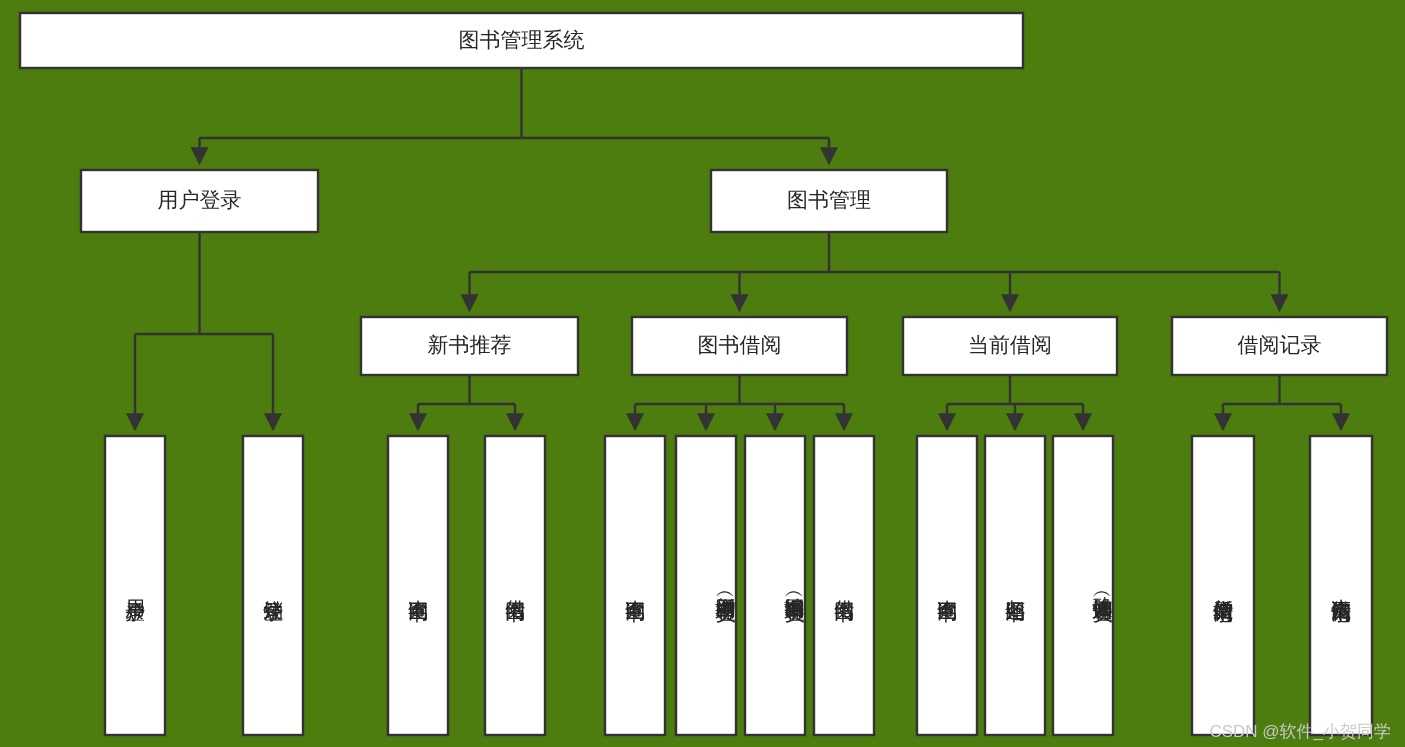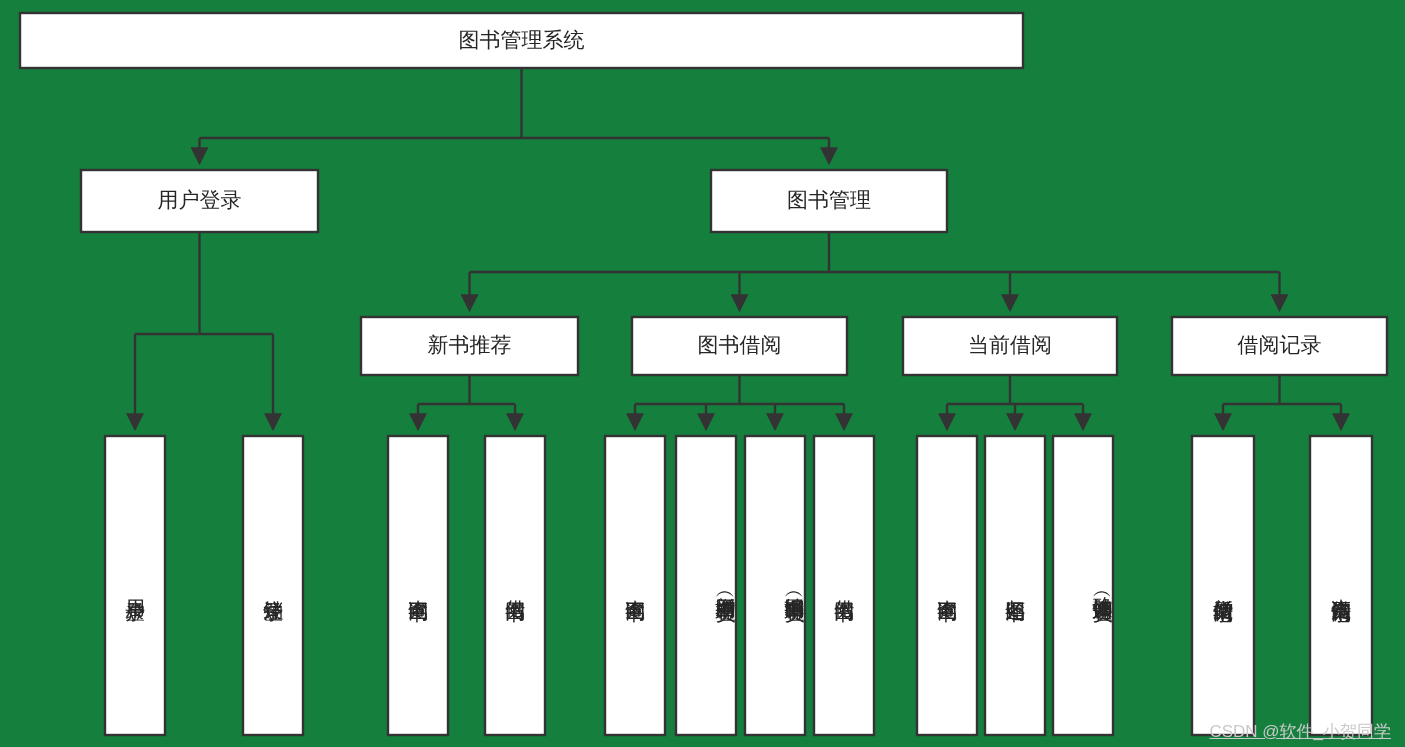--- a/index.html
+++ b/index.html
@@ -10,21 +10,21 @@
   body {
     width: 1405px;
     height: 747px;
     overflow: hidden;
     font-family: "Liberation Sans", "DejaVu Sans", sans-serif;
   }
   #diagram-root {
     position: relative;
     width: 1405px;
     height: 747px;
-    background: #15803d;
+    background: #4d7c0f;
   }
   svg.diagram {
     position: absolute;
     left: 0;
     top: 0;
     width: 1405px;
     height: 747px;
   }
   .node-box {
     fill: #ffffff;
@@ -67,21 +67,20 @@
   }
   .watermark {
     position: absolute;
     right: 14px;
     bottom: 4px;
     font-family: "Liberation Sans", "DejaVu Sans", sans-serif;
     font-size: 17px;
     color: #c9c9c9;
     white-space: nowrap;
     user-select: none;
-    text-decoration: underline;
   }
 </style>
 </head>
 <body>
 
 <div id="diagram-root">
 
   <svg class="diagram" viewBox="0 0 1405 747">
     <defs>
       <marker id="arrow" viewBox="0 0 12 12" refX="10.5" refY="6" markerWidth="7.5" markerHeight="7.5" orient="auto-start-reverse">

